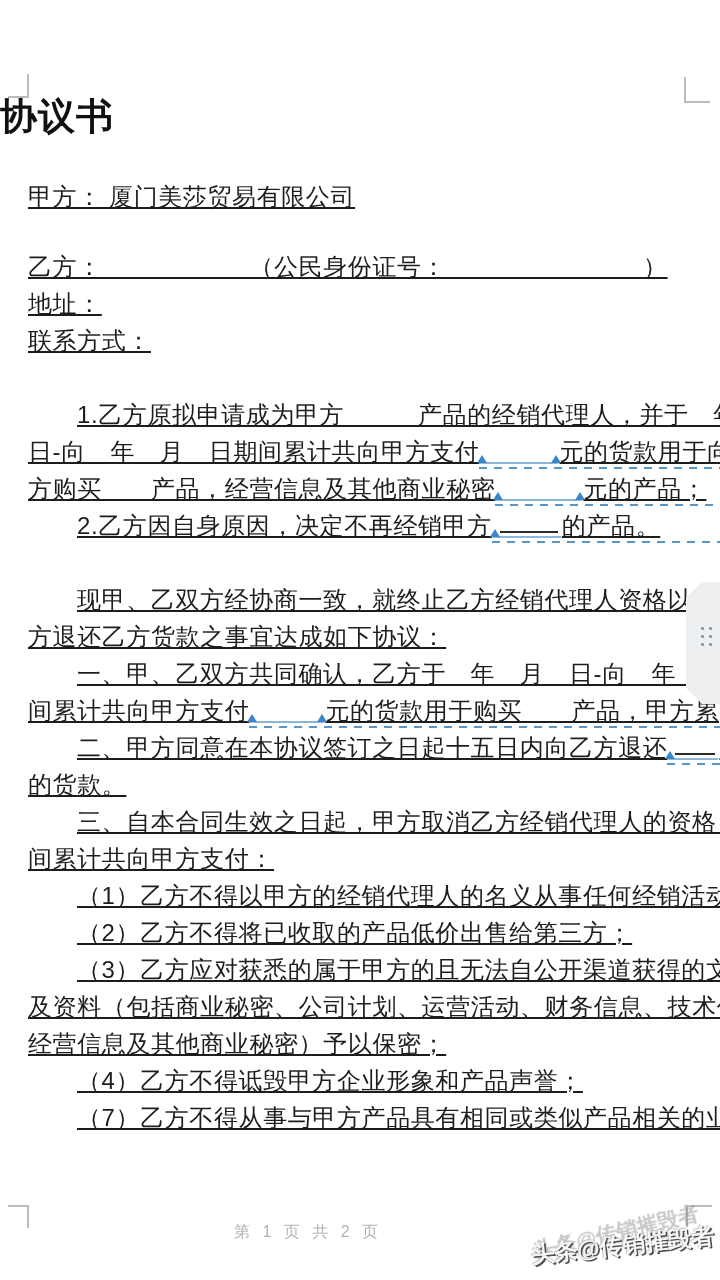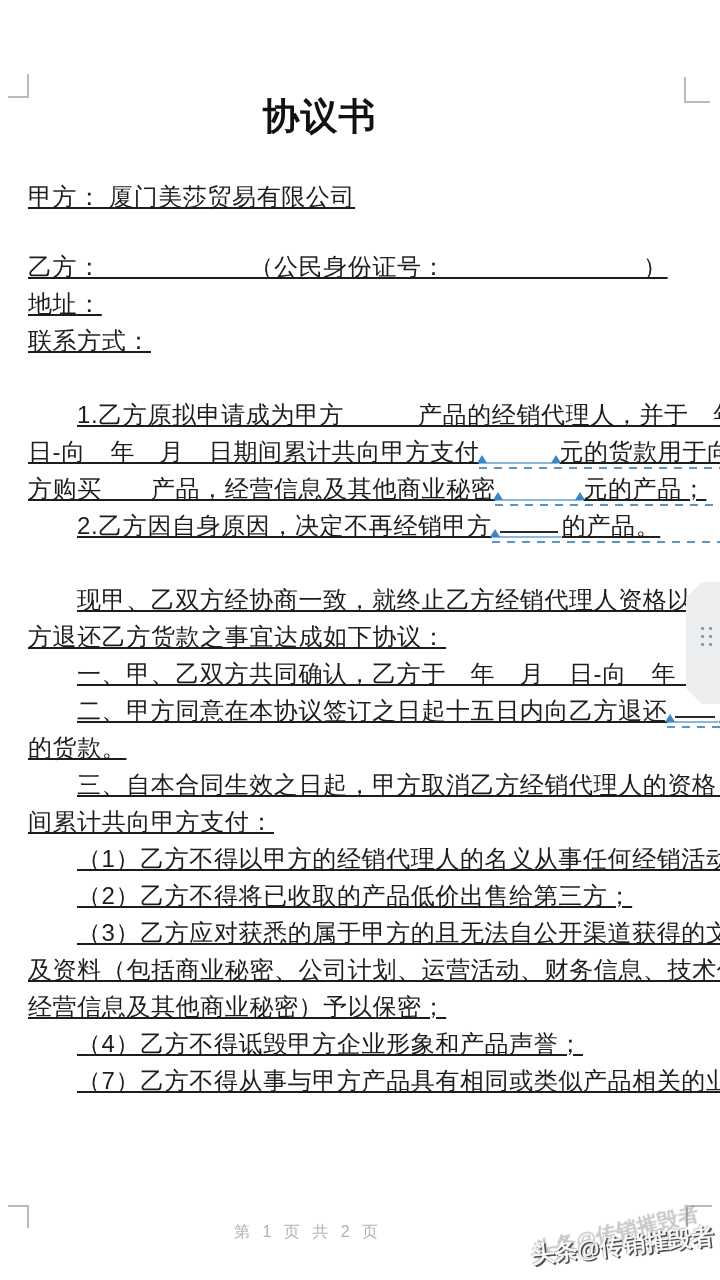--- a/index.html
+++ b/index.html
@@ -2,21 +2,21 @@
 <html><head>
 <meta charset="utf-8">
 <style>
   html,body{margin:0;padding:0;background:#ffffff;}
   .page{
     position:relative;width:720px;height:1280px;background:#ffffff;overflow:hidden;
     font-family:"Liberation Sans","DejaVu Sans",sans-serif;color:#1d1d1d;
   }
   
   .doc-title{
-    position:absolute;top:92px;left:0;width:639px;text-align:center;
+    position:absolute;top:92px;left:0;width:639px;
     font-size:37px;font-weight:bold;letter-spacing:1px;color:#111;
   }
   
   .content{position:absolute;top:178px;left:28px;width:664px;}
   .line{height:37px;line-height:37px;font-size:24px;letter-spacing:0.6px;white-space:nowrap;text-decoration:underline;}
   .indent{padding-left:49px;}
   .sp33{height:33px;}
   .sp37{height:37px;}
   
   .blank{display:inline-block;position:relative;height:2px;vertical-align:baseline;}
@@ -84,20 +84,21 @@
 
     <div class="line"><span>方购买　　产品，经营信息及其他商业秘密</span><span class="blank" style="width:88px"><i class="range"></i><i class="tri tl"></i><i class="tri tr"></i><i class="dash"></i></span><span>元的产品；</span></div>
 
     <div class="line indent"><span>2.乙方因自身原因，决定不再经销甲方</span><span class="blank no-tr" style="width:70px"><i class="range"></i><i class="blackline"></i><i class="tri tl"></i><i class="dash"></i></span><span>的产品。</span></div>
 
     <div class="sp37"></div>
     <div class="line indent">现甲、乙双方经协商一致，就终止乙方经销代理人资格以及由甲</div>
     <div class="line">方退还乙方货款之事宜达成如下协议：</div>
     <div class="line indent">一、甲、乙双方共同确认，乙方于　年　月　日-向　年　月　日期</div>
 
+    <div class="line"><span>间累计共向甲方支付</span><span class="blank" style="width:76px"><i class="range"></i><i class="tri tl"></i><i class="tri tr"></i><i class="dash"></i></span><span>元的货款用于购买　　产品，甲方累</span></div>
 
 
     <div class="line indent"><span>二、甲方同意在本协议签订之日起十五日内向乙方退还</span><span class="blank no-tr" style="width:52px"><i class="range"></i><i class="blackline"></i><i class="tri tl"></i><i class="dash"></i></span><span>元</span></div>
 
     <div class="line">的货款。</div>
     <div class="line indent">三、自本合同生效之日起，甲方取消乙方经销代理人的资格，乙</div>
     <div class="line">间累计共向甲方支付：</div>
     <div class="line indent">（1）乙方不得以甲方的经销代理人的名义从事任何经销活动；</div>
     <div class="line indent">（2）乙方不得将已收取的产品低价出售给第三方；</div>
     <div class="line indent">（3）乙方应对获悉的属于甲方的且无法自公开渠道获得的文件</div>

